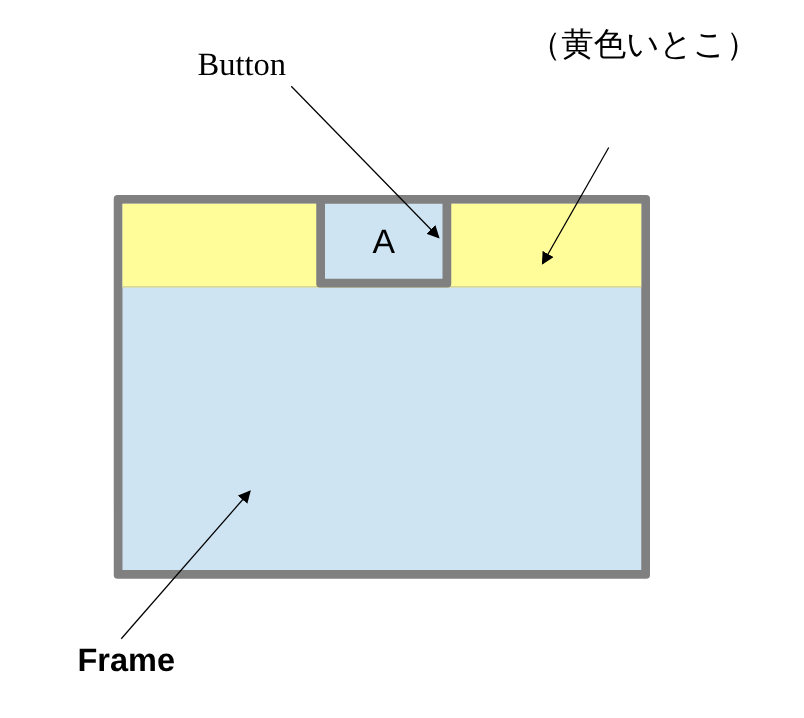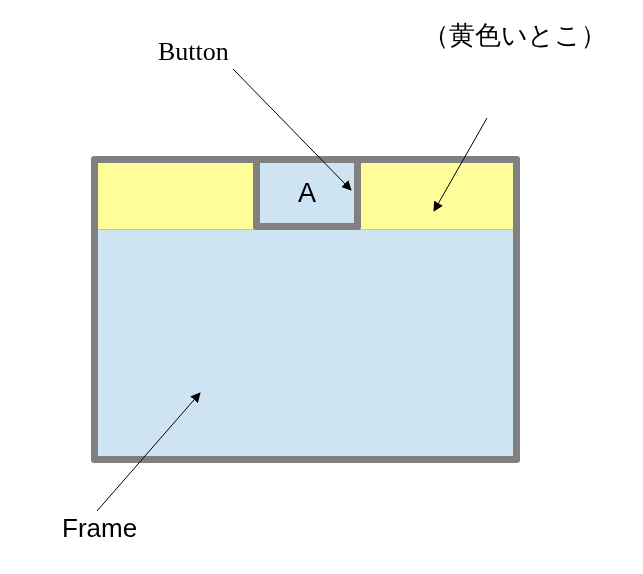--- a/index.html
+++ b/index.html
@@ -10,21 +10,21 @@
            border:7px solid #808080; border-radius:3px; background:#cfe4f3; }
   .yellow { left:98px; top:163px; width:415px; height:67px; background:#fffd9a;
             border-bottom:1px solid #c9c9a0; box-sizing:border-box; }
   .btn { left:253px; top:156px; width:94px; height:60px;
          border:7px solid #808080; border-radius:3px; background:#cfe4f3;
          display:flex; align-items:center; justify-content:center;
          font-size:27px; }
   .label { font-size:26px; line-height:30px; white-space:nowrap; }
   .lbl-button { left:158px; top:37px;font-family:Liberation Serif, serif; }
   .lbl-area { left:433px; top:20px; line-height:31px; }
-  .lbl-frame { left:62px; top:513px; }
+  .lbl-frame { left:62px; top:513px;font-weight:bold; }
   svg.arrows { position:absolute; left:0; top:0; }
 </style>
 </head>
 <body>
 
 <div class="abs frame"></div>
 <div class="abs yellow"></div>
 <div class="abs btn">
   <span>A</span>
 </div>

